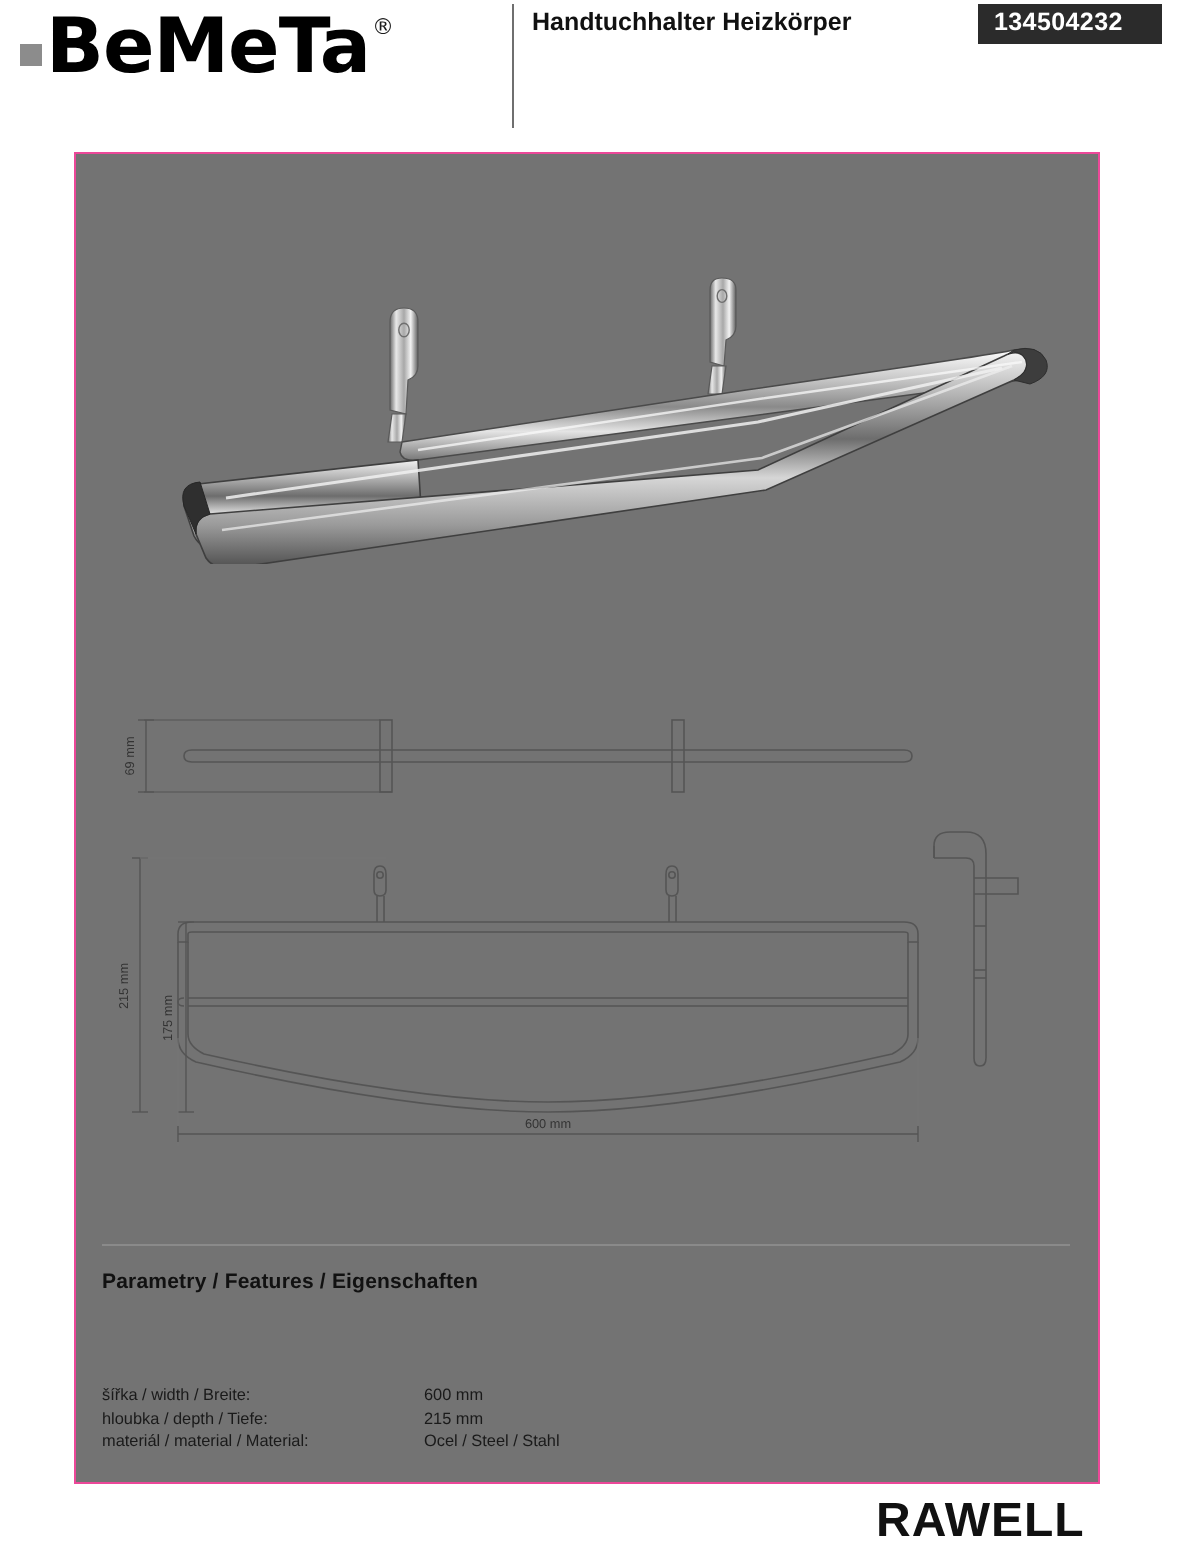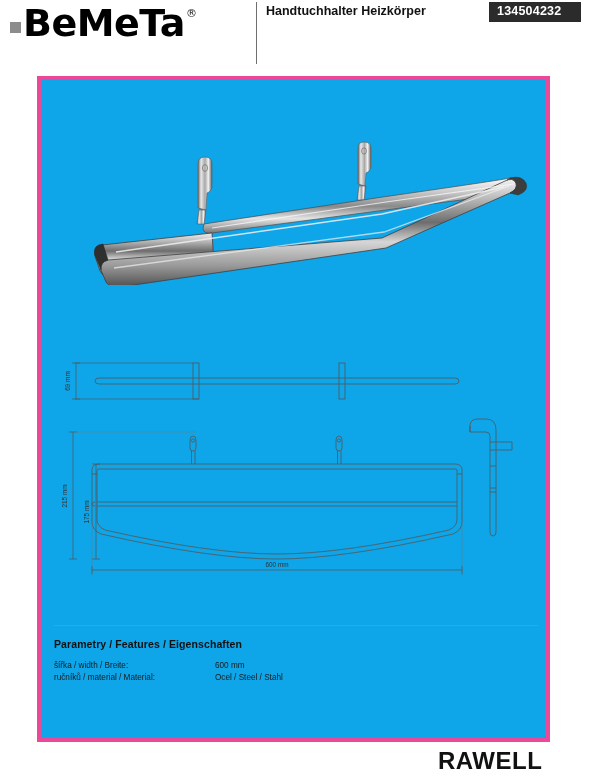--- a/index.html
+++ b/index.html
@@ -83,22 +83,22 @@
     letter-spacing: 0.2px;
     line-height: 15px;
     margin-left: 16px;
   }
 
   
   #sheet-frame {
     position: absolute;
     left: 37px; top: 76px;
     width: 513px; height: 666px;
-    border: 4px solid #ec4899;
-    background: #0ea5e9;
+    border: 1px solid #ec4899;
+    background: #737373;
     box-sizing: border-box;
   }
 
   
   #product-photo {
     position: absolute;
     left: 45px; top: 60px;
     width: 450px; height: 145px;
   }
   #product-photo svg { display: block; }
@@ -132,21 +132,21 @@
     position: absolute;
     left: 13px; top: 558px;
     font-size: 10.5px;
     font-weight: bold;
     color: #111111;
     font-family: "Liberation Sans", sans-serif;
     letter-spacing: 0.1px;
   }
   #spec-table {
     position: absolute;
-    left: 13px; top: 580px;
+    left: 13px; top: 615px;
     width: 400px;
     font-size: 8.2px;
     color: #1a1a1a;
     border-collapse: collapse;
     font-family: "Liberation Sans", sans-serif;
   }
   #spec-table td {
     padding: 0;
     line-height: 11.6px;
     vertical-align: top;
@@ -350,20 +350,24 @@
 
   <div id="spec-heading">Parametry / Features / Eigenschaften</div>
 
   <table id="spec-table">
     <tbody>
       <tr>
         <td class="k">šířka / width / Breite:</td>
         <td class="v">600 mm</td>
       </tr>
       <tr>
-        <td class="k">ručníků / material / Material:</td>
+        <td class="k">hloubka / depth / Tiefe:</td>
+        <td class="v">215 mm</td>
+      </tr>
+      <tr>
+        <td class="k">materiál / material / Material:</td>
         <td class="v">Ocel / Steel / Stahl</td>
       </tr>
     </tbody>
   </table>
 </div>
 
 <div id="brand-footer">RAWELL</div>
 
 </body></html>

